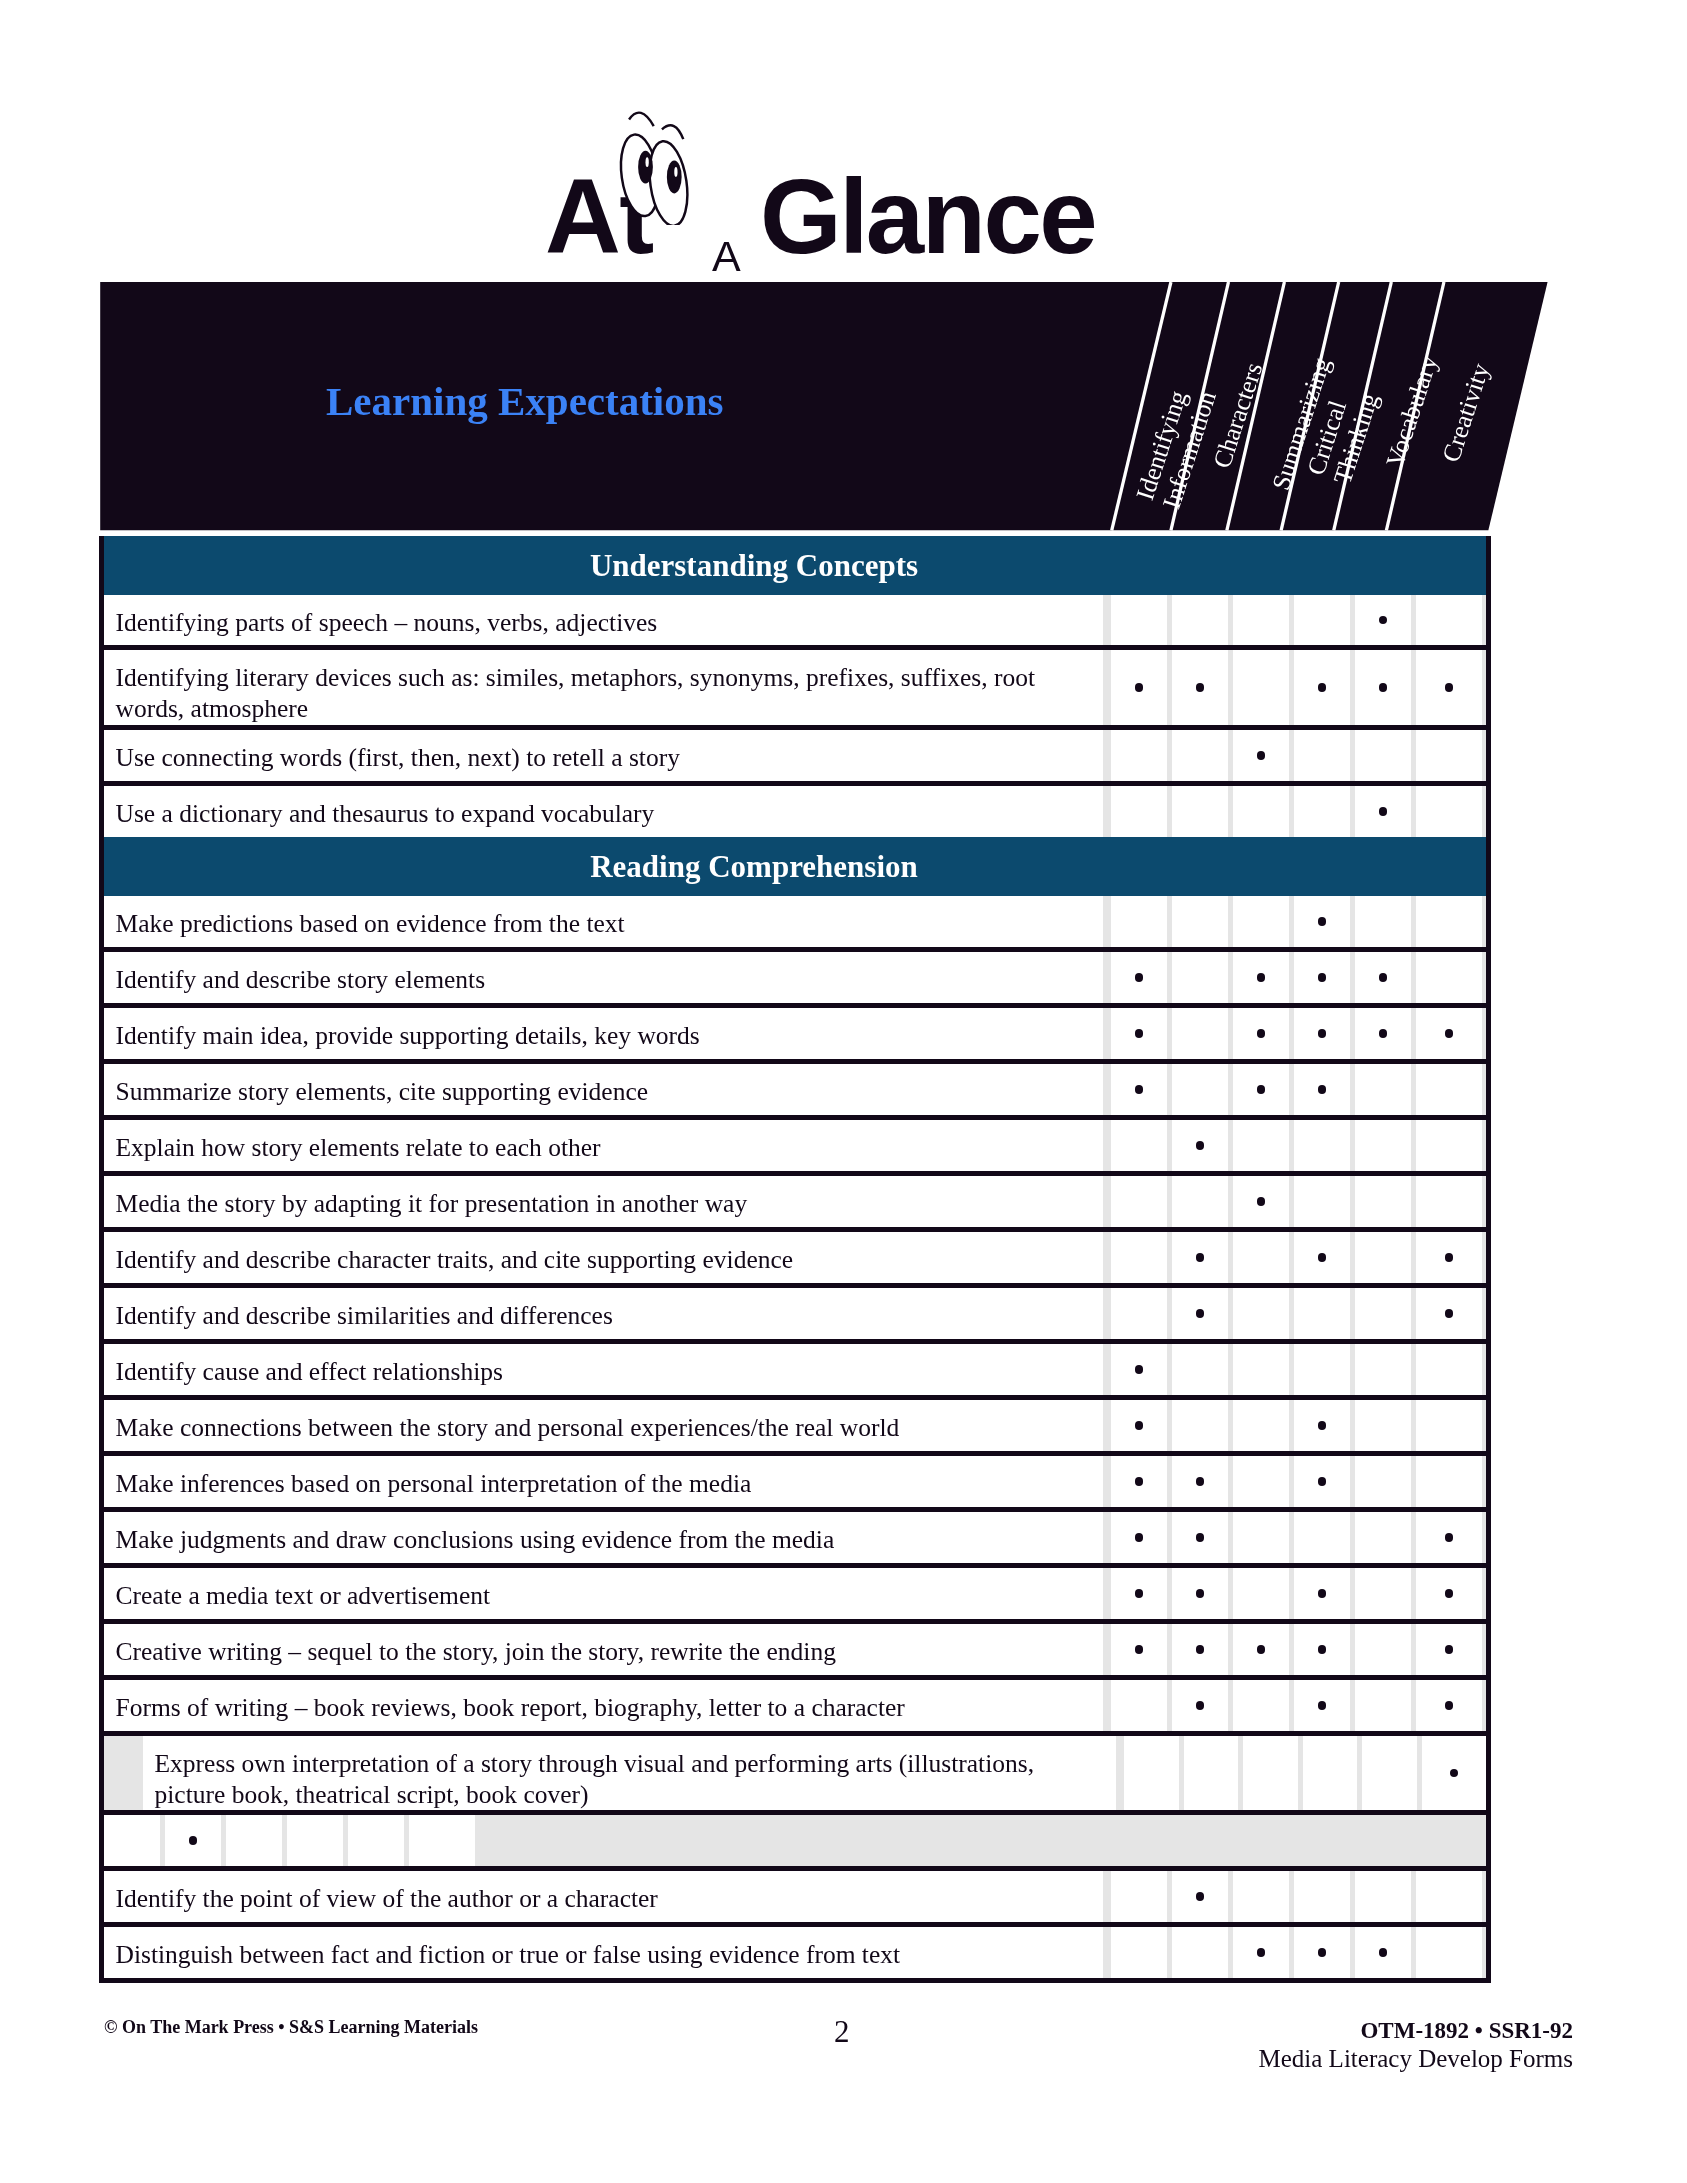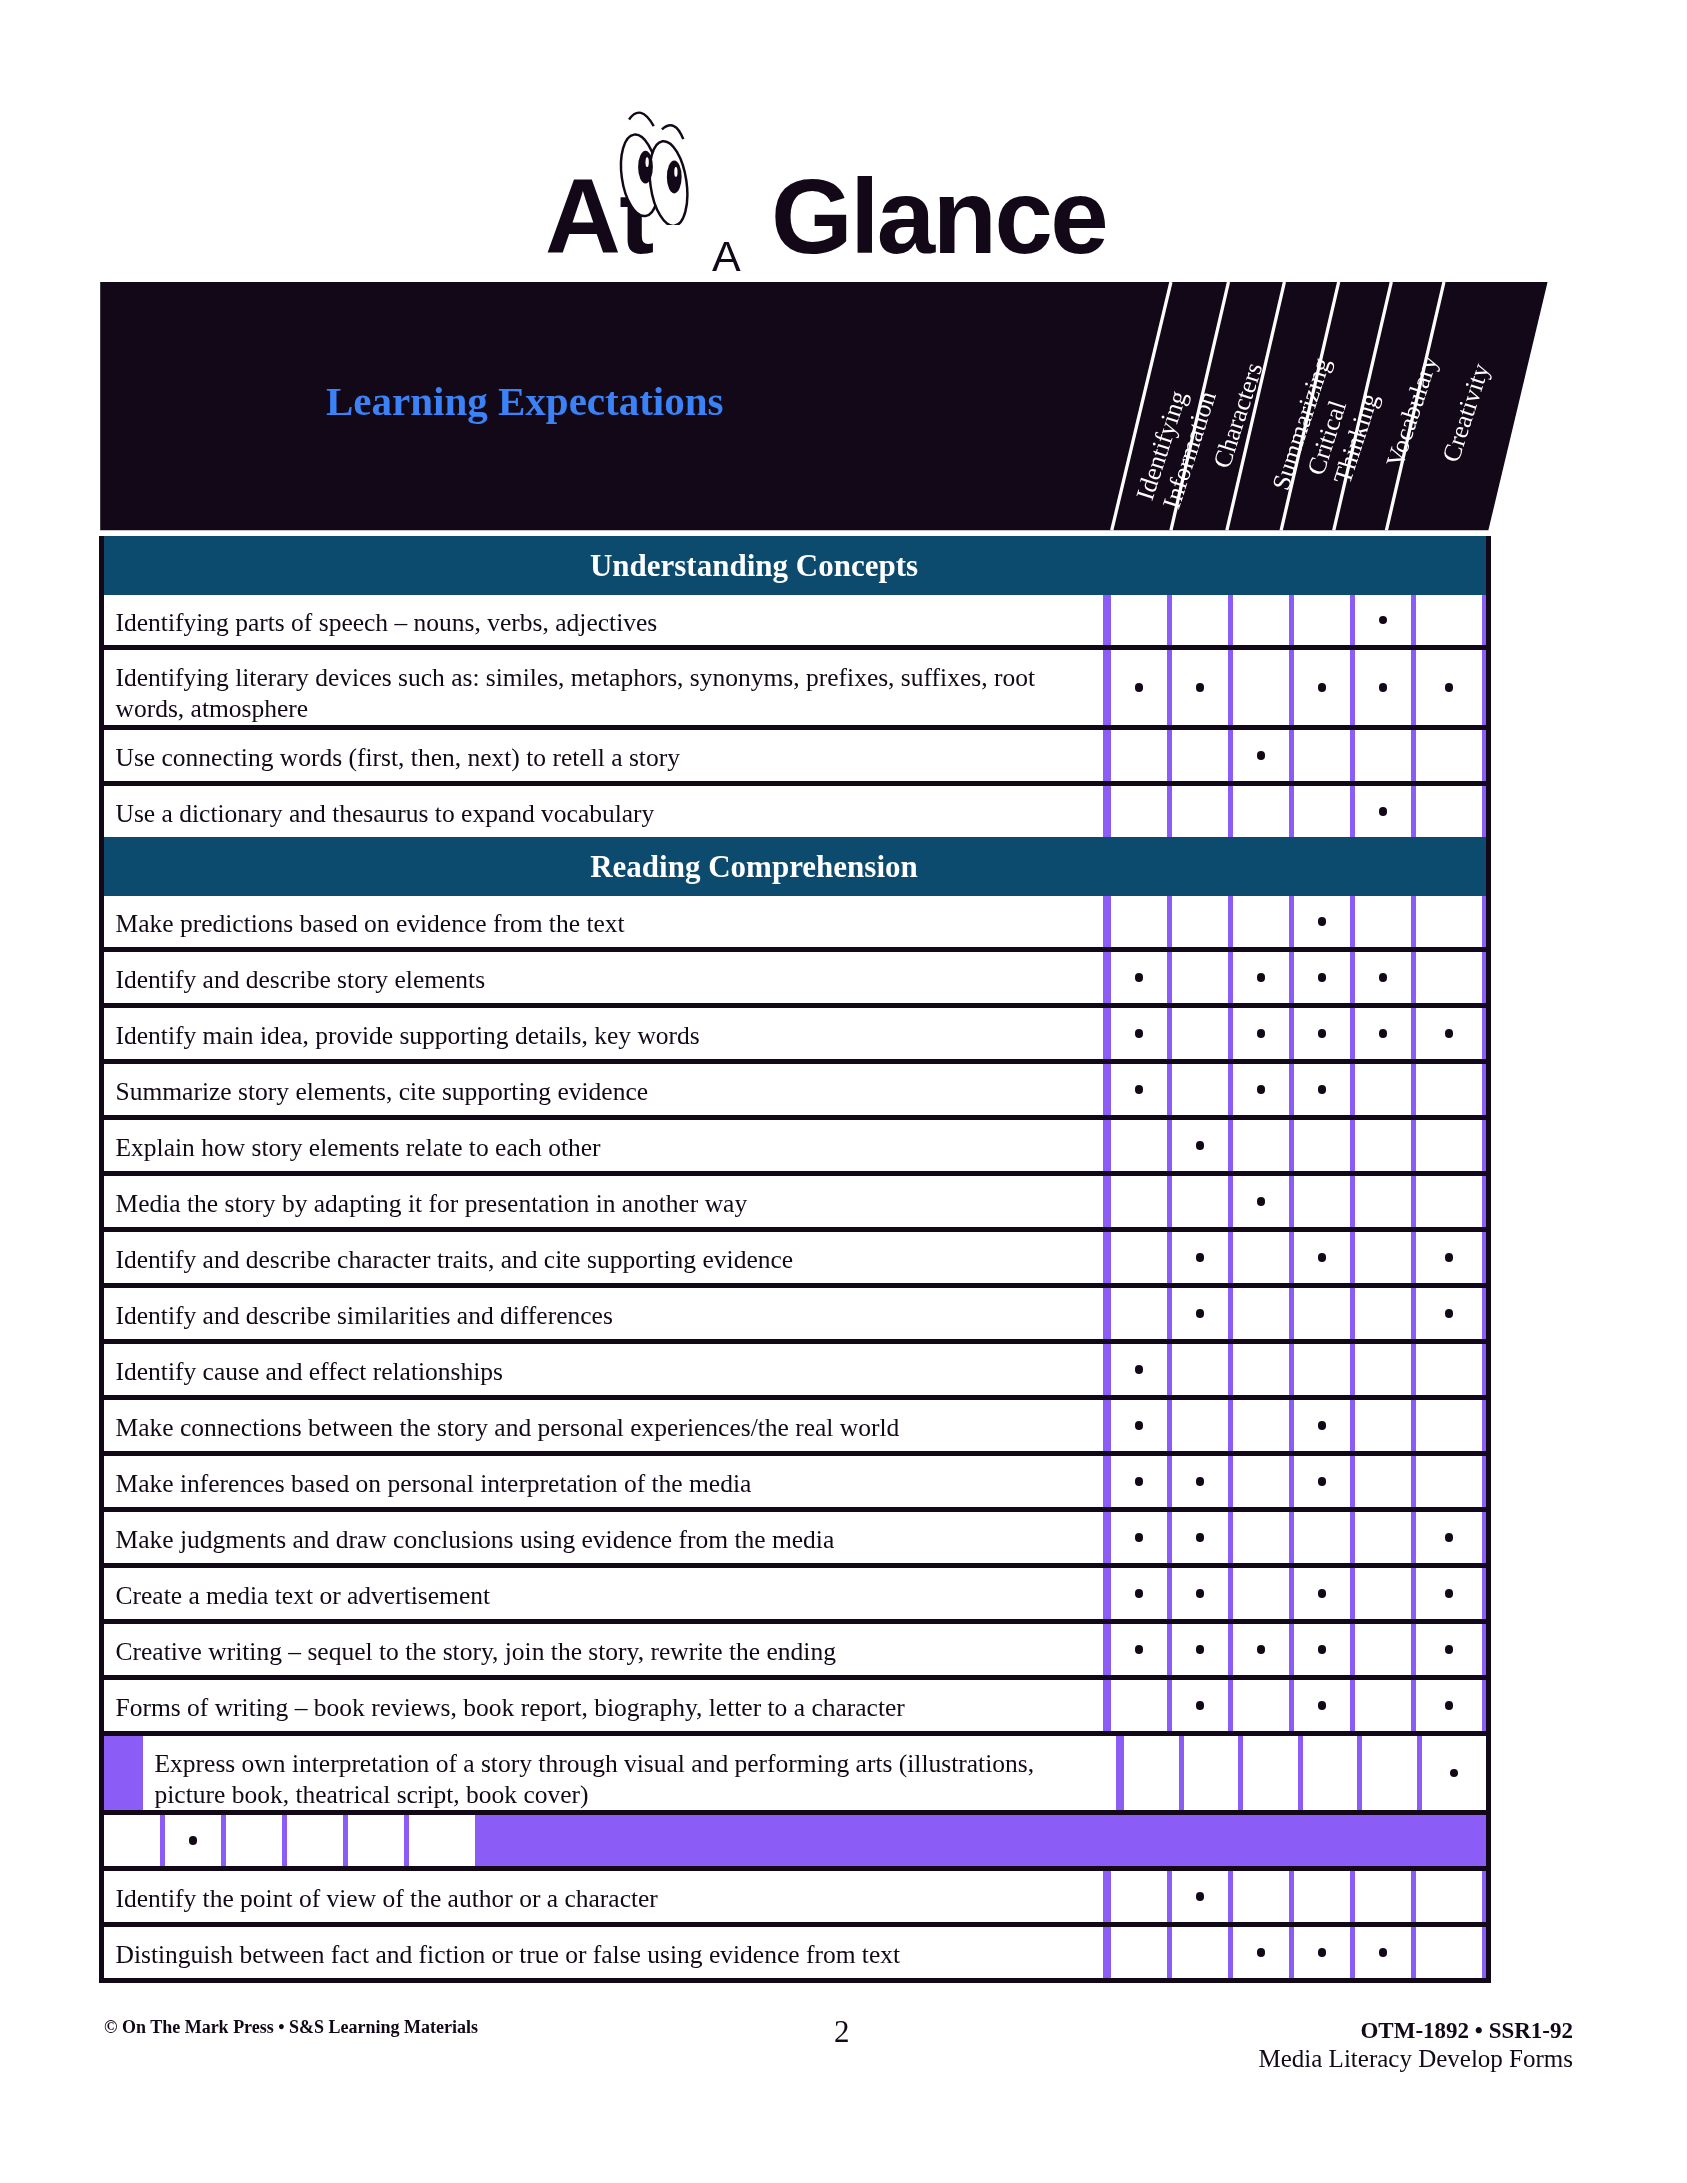--- a/index.html
+++ b/index.html
@@ -3,33 +3,33 @@
 <meta charset="utf-8">
 <style>
   * { box-sizing: border-box; margin: 0; padding: 0; }
   html, body { width: 1687px; height: 2183px; background: #ffffff; }
   body { position: relative; font-family: "Liberation Serif", "DejaVu Serif", serif; color: #120818; overflow: hidden; }
 
   
   .title { position: absolute; left: 0; top: 91px; width: 1687px; height: 181px; }
   .title-at { position: absolute; left: 545px; top: 73px; font-family: "Liberation Sans", "DejaVu Sans", sans-serif; font-weight: bold; font-size: 105px; letter-spacing: -1.6px; line-height: 1; color: #120818; }
   .title-a { position: absolute; left: 712px; top: 144px; font-family: "Liberation Sans", "DejaVu Sans", sans-serif; font-size: 43px; line-height: 1; color: #120818; }
-  .title-glance { position: absolute; left: 760px; top: 73px; font-family: "Liberation Sans", "DejaVu Sans", sans-serif; font-weight: bold; font-size: 105px; letter-spacing: -2.5px; line-height: 1; color: #120818; margin-left: 11px; }
+  .title-glance { position: absolute; left: 760px; top: 73px; font-family: "Liberation Sans", "DejaVu Sans", sans-serif; font-weight: bold; font-size: 105px; letter-spacing: -2.5px; line-height: 1; color: #120818; }
   .eyes { position: absolute; left: 611px; top: 10px; width: 115px; height: 124px; }
 
   
   .header-band { position: absolute; left: 99px; top: 282px; width: 1458px; height: 250px; }
   .header-band svg { position: absolute; left: 0; top: 0; }
   .header-title { position: absolute; left: 227px; top: 99px; color: #3b82f6; font-weight: bold; font-size: 41px; line-height: 1; white-space: nowrap; }
   .col-label { position: absolute; color: #ffffff; font-size: 25.5px; line-height: 28px; white-space: nowrap; transform-origin: left top; transform: rotate(-72deg); }
 
   
   .table { position: absolute; left: 99px; top: 536px; width: 1392px; border: 5px solid #120818; border-top: none; background: #120818; }
   .section-header { height: 59px; background: #0c4a6e; color: #ffffff; font-weight: bold; font-size: 31px; display: flex; align-items: center; justify-content: center; padding-right: 82px; }
-  .row { display: flex; background: #8b5cf6; margin-top: 0; }
+  .row { display: flex; background: #e5e5e5; margin-top: 0; }
   .row + .row { margin-top: 5px; }
   .cell-text { width: 999px; background: #ffffff; padding: 11.5px 11.5px 0 11.5px; font-size: 25.5px; line-height: 31px; color: #120818; margin-right: 8.2px; }
   .cell-dot { width: 56px; background: #ffffff; margin-right: 5px; display: flex; align-items: center; justify-content: center; }
   .cell-dot:last-child { width: 66px; margin-right: 0; }
   .dot { width: 8.2px; height: 8.2px; border-radius: 50%; background: #120818; }
   .row.h1 { height: 50px; }
   .row.h2 { height: 75px; }
   .row.h3 { height: 51px; }
   .row.h4 { height: 74px; padding-left: 39px; }
 

